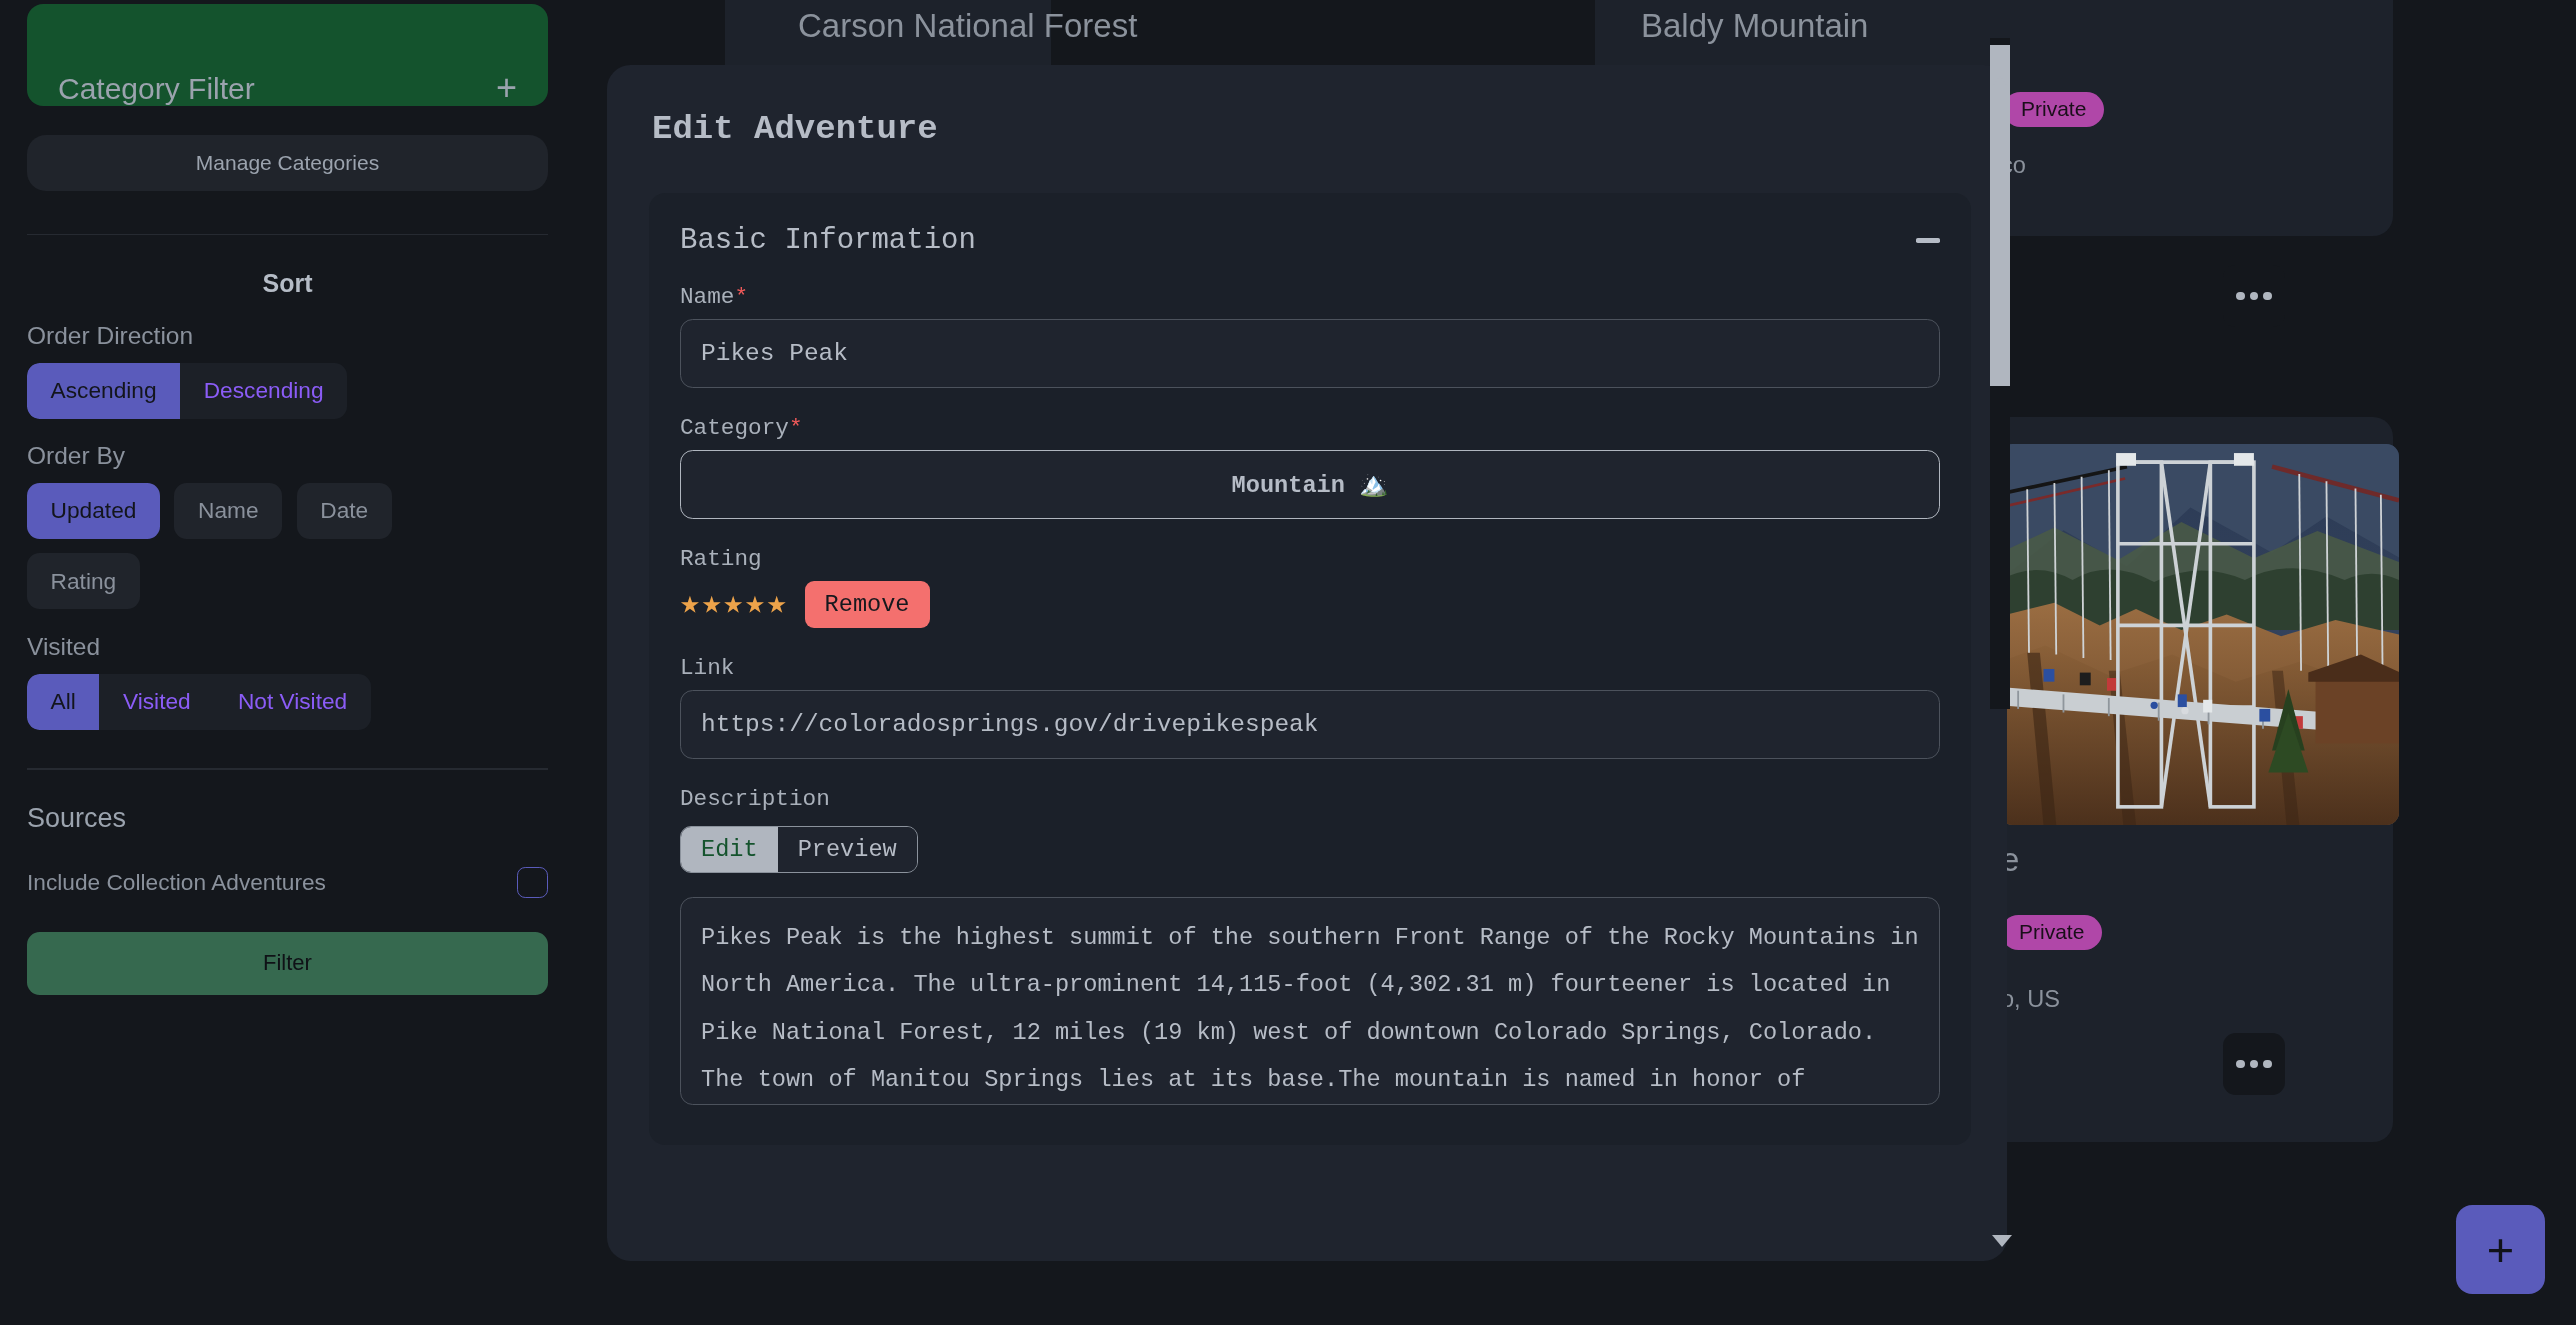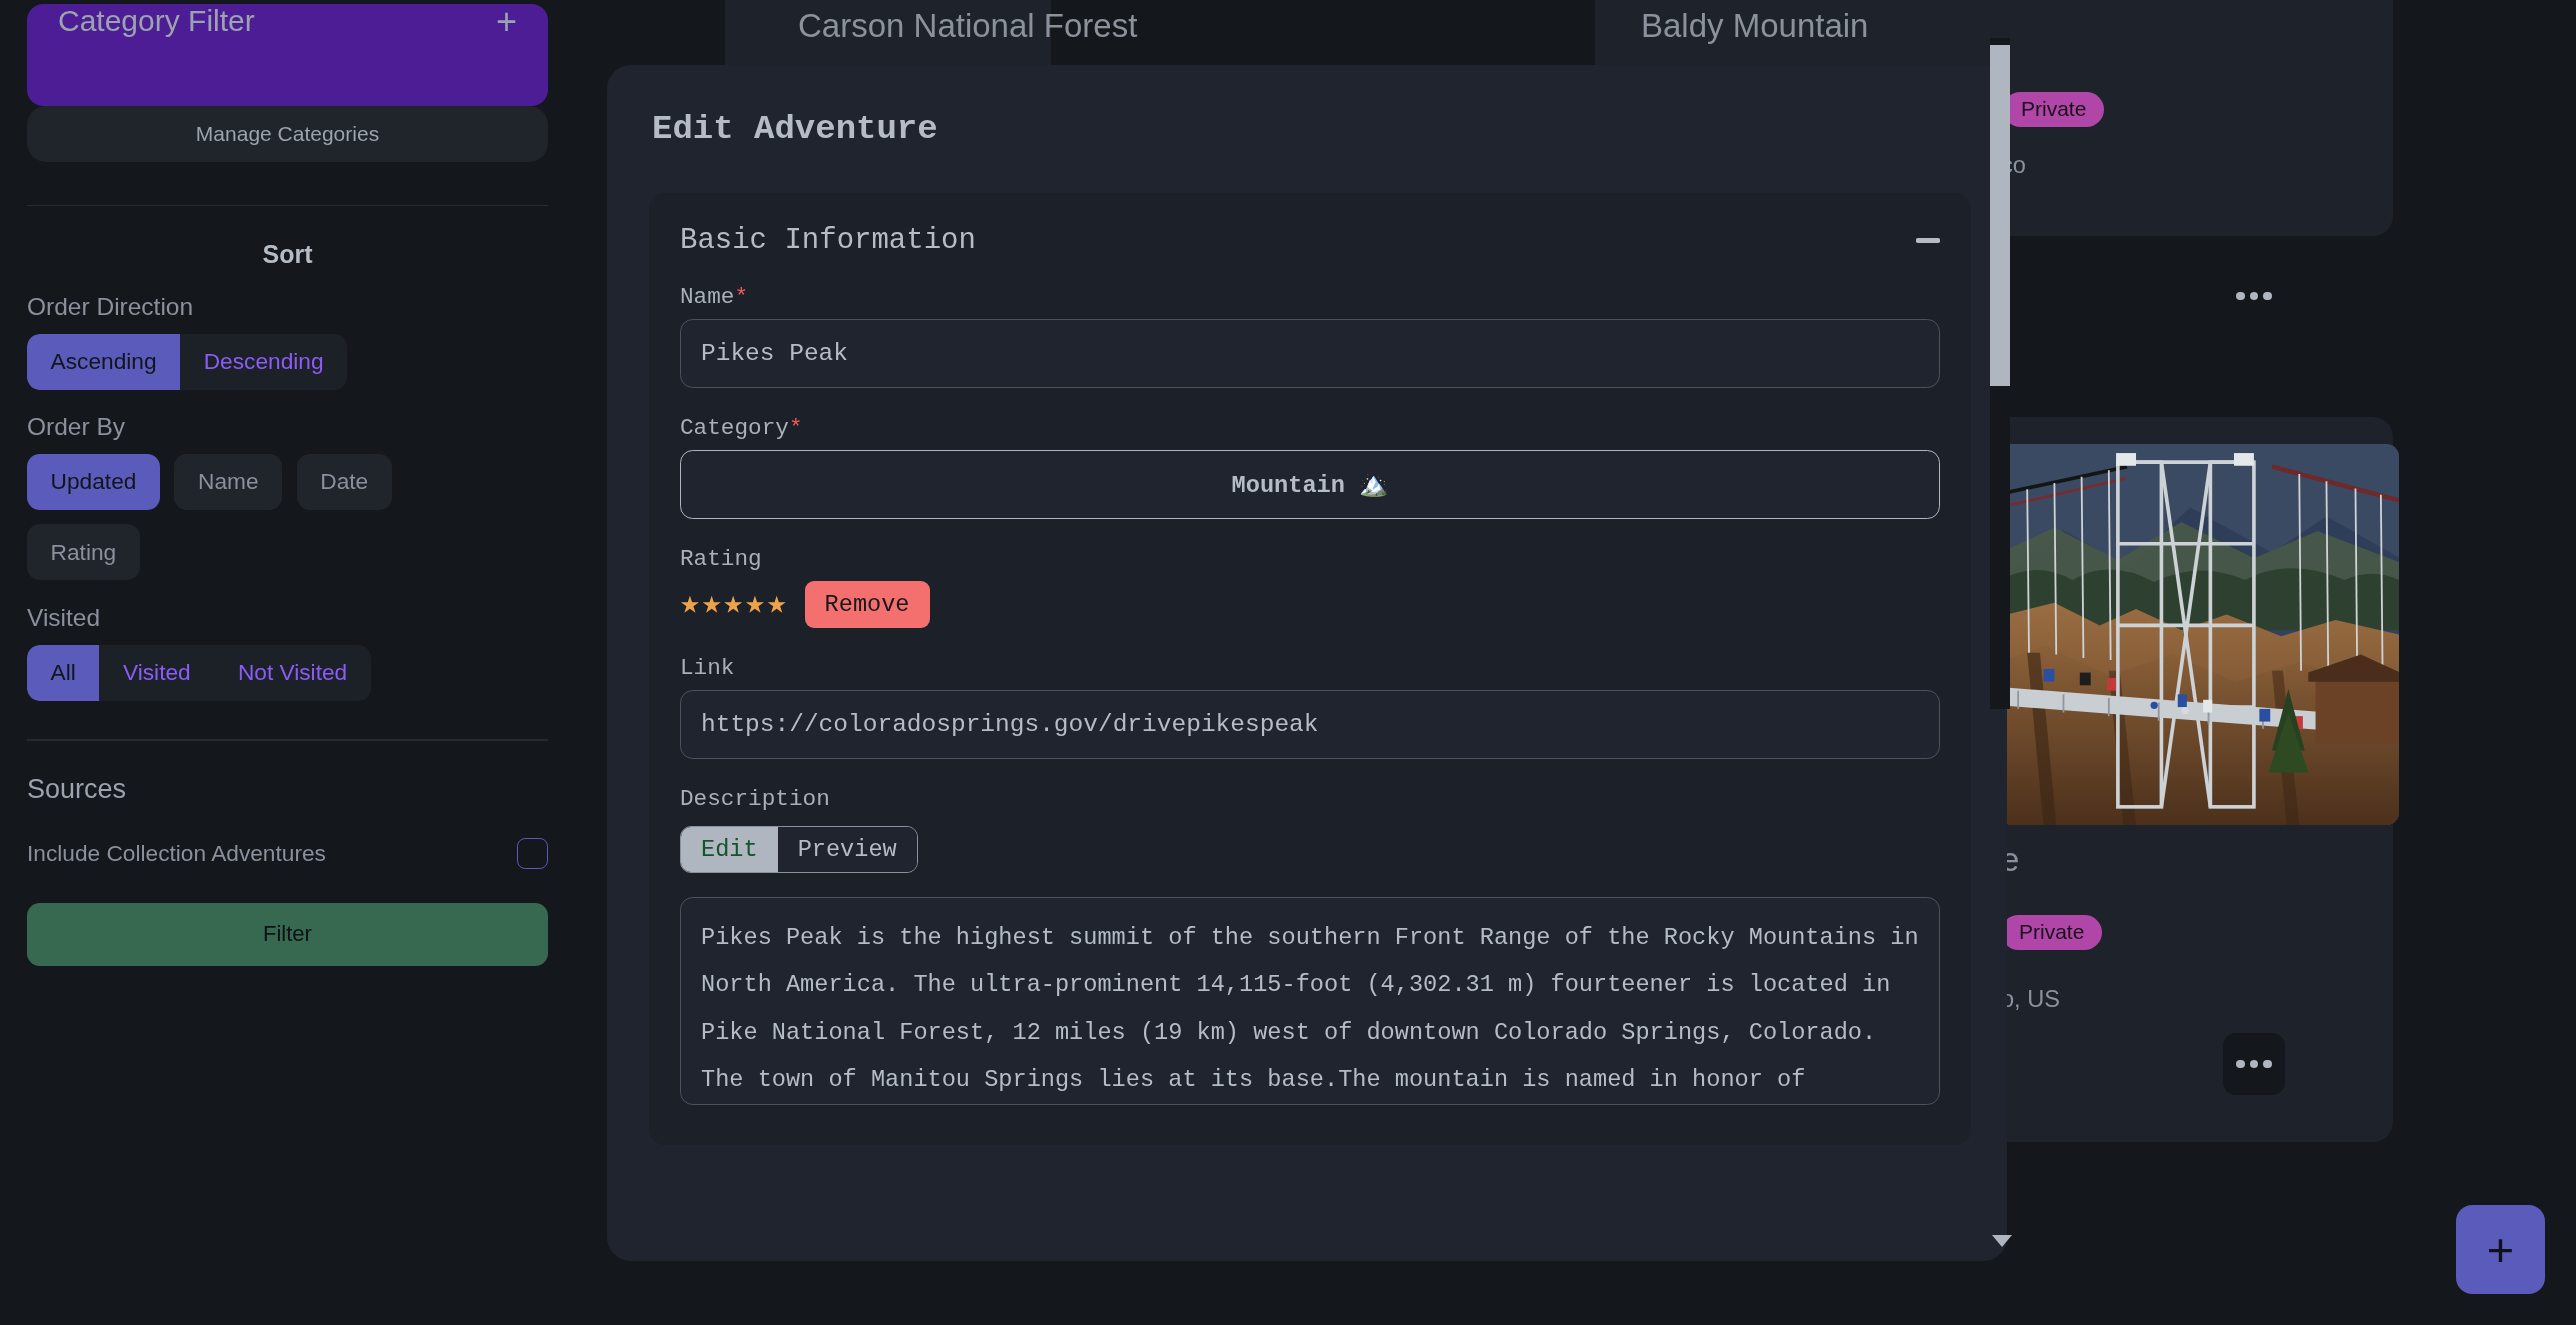--- a/index.html
+++ b/index.html
@@ -18,30 +18,30 @@
   .sidebar {
     position: absolute; left: 0; top: 0; width: 575px; height: 1325px;
     background: #14171c;
     padding: 0 27px;
   }
   .sidebar-inner { width: 521px; margin: 0 auto; }
 
   .cat-filter-card {
     margin-top: 3.6px;
     height: 102px;
-    background: #4c1d95;
+    background: #14532d;
     border-radius: 16.3px;
-    display: flex; align-items: flex-start; justify-content: space-between;
+    display: flex; align-items: flex-end; justify-content: space-between;
     padding: 0 31px;
   }
   .cat-filter-title { font-size: 30px; color: #9ba3ae; font-weight: 400; }
   .plus-glyph { font-size: 36px; color: #9ba3ae; line-height: 1; font-weight: 300; }
 
   .manage-btn {
-    height: 56px; width: 100%;
+    margin-top: 29px; height: 56px; width: 100%;
     background: #20242b; border-radius: 19px; border: none;
     color: #9ba3ae; font-size: 21px; font-family: inherit;
     display: flex; align-items: center; justify-content: center;
     cursor: pointer;
   }
 
   .divider { height: 1.8px; background: #262a31; margin: 43px 0 0 0; }
 
   .sort-title { text-align: center; font-size: 25px; color: #b5bcc6; font-weight: 700; margin-top: 34px; }
 

